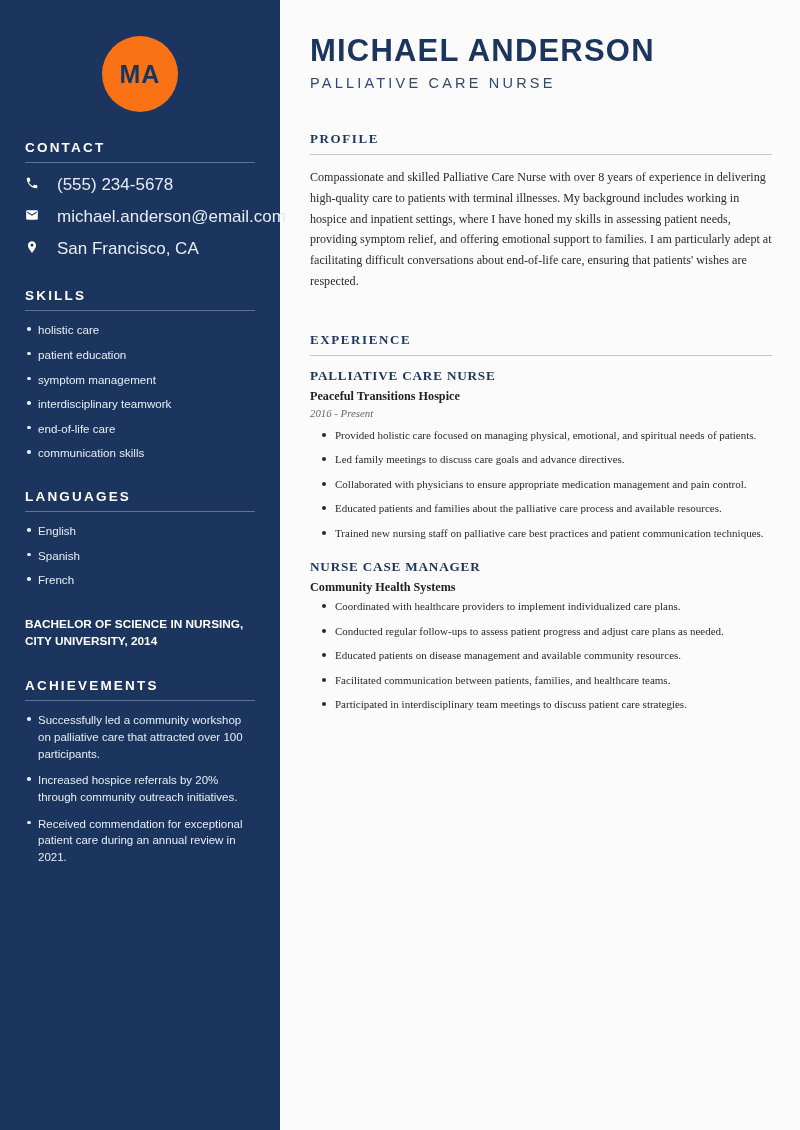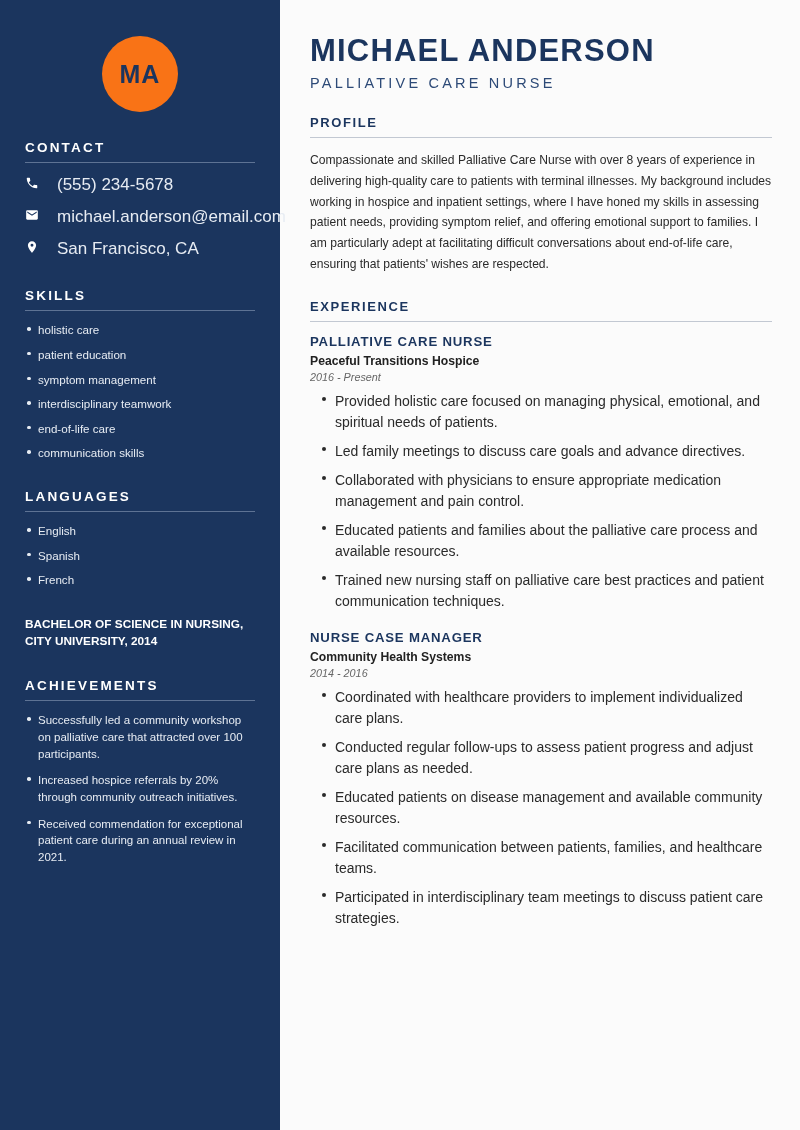--- a/index.html
+++ b/index.html
@@ -132,21 +132,21 @@
     color: #1b355e;
     line-height: 1.1;
   }
   .role {
     margin-top: 7px;
     font-size: 14.5px;
     letter-spacing: 3.2px;
     color: #2d4a77;
   }
 
-  .main-section { margin-top: 24px; }
+  .main-section { margin-top: 40px; font-family: Liberation Serif, serif; }
   .main-title {
     font-size: 13px;
     font-weight: bold;
     letter-spacing: 1.6px;
     color: #1b355e;
     padding-bottom: 7px;
     border-bottom: 1px solid #c2c8d2;
     margin-bottom: 12px;
   }
   .profile-text {
@@ -173,21 +173,21 @@
   .job-dates {
     font-size: 10.8px;
     font-style: italic;
     color: #666666;
     margin-bottom: 8px;
   }
   ul.job-bullets { list-style: none; margin-left: 10px; }
   ul.job-bullets li {
     position: relative;
     padding-left: 15px;
-    font-size: 14px;
+    font-size: 11px;
     line-height: 1.5;
     color: #2a2a2a;
     margin-bottom: 8px;
   }
   ul.job-bullets li::before {
     content: "";
     position: absolute;
     left: 2px; top: 6px;
     width: 4px; height: 4px;
     border-radius: 50%;
@@ -294,21 +294,20 @@
           <li>Led family meetings to discuss care goals and advance directives.</li>
           <li>Collaborated with physicians to ensure appropriate medication management and pain control.</li>
           <li>Educated patients and families about the palliative care process and available resources.</li>
           <li>Trained new nursing staff on palliative care best practices and patient communication techniques.</li>
         </ul>
       </div>
 
       <div class="job">
         <div class="job-title">NURSE CASE MANAGER</div>
         <div class="job-company">Community Health Systems</div>
-        <div class="job-dates">2014 - 2016</div>
         <ul class="job-bullets">
           <li>Coordinated with healthcare providers to implement individualized care plans.</li>
           <li>Conducted regular follow-ups to assess patient progress and adjust care plans as needed.</li>
           <li>Educated patients on disease management and available community resources.</li>
           <li>Facilitated communication between patients, families, and healthcare teams.</li>
           <li>Participated in interdisciplinary team meetings to discuss patient care strategies.</li>
         </ul>
       </div>
 
     </section>

